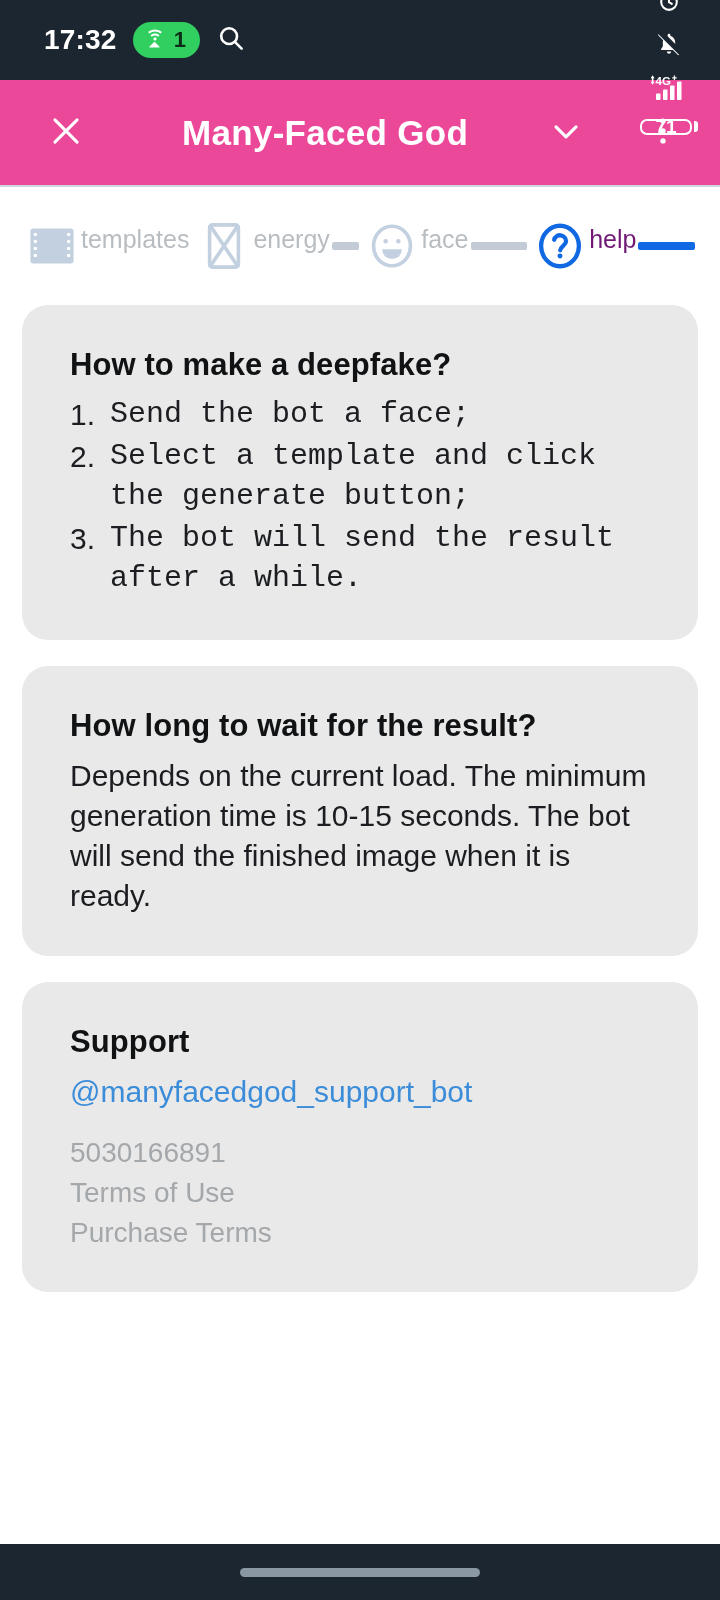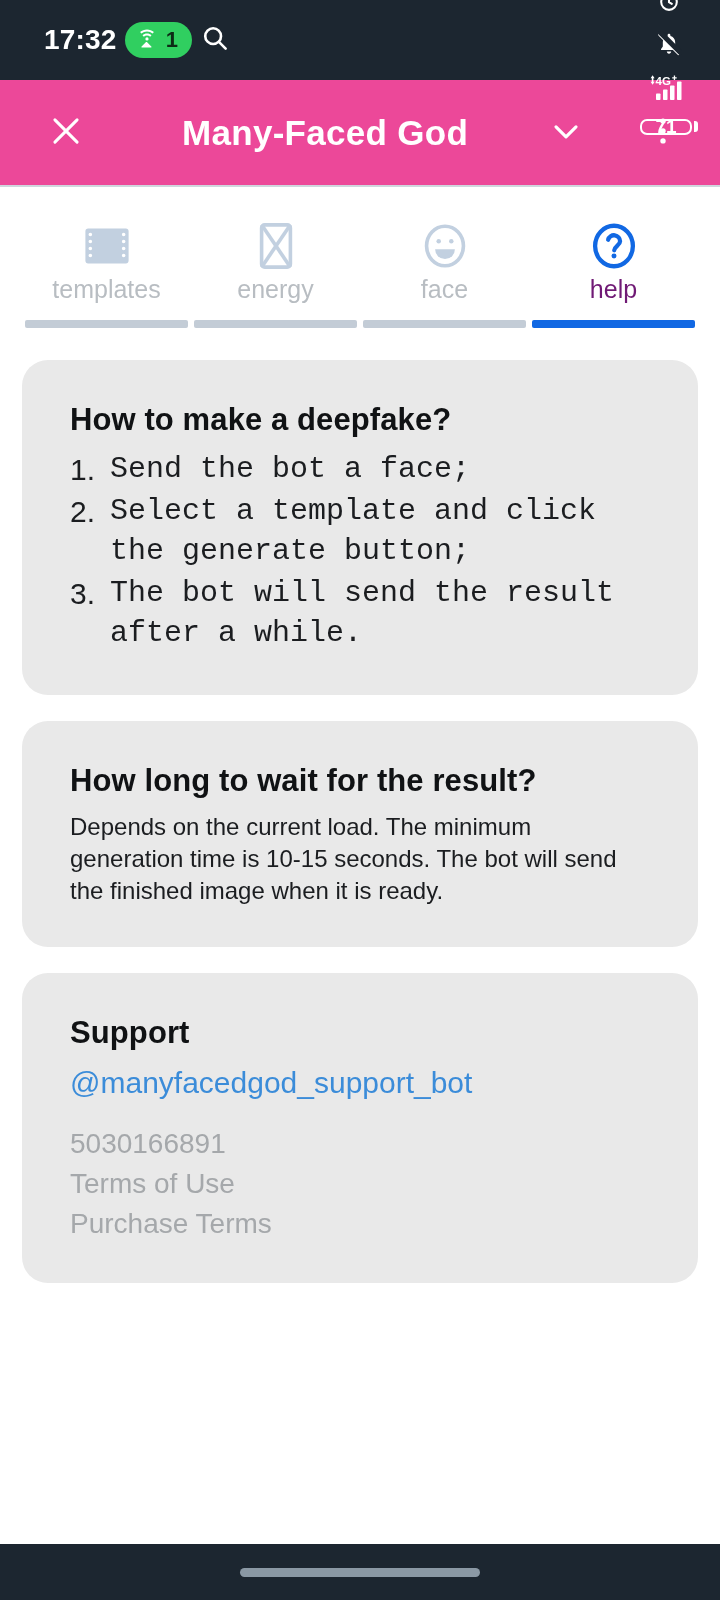--- a/index.html
+++ b/index.html
@@ -10,21 +10,21 @@
     overflow:hidden;
   }
   body { position:relative; }
 
   
   .statusbar{
     height:80px; background:#1c2630;
     display:flex; align-items:center; justify-content:space-between;
     padding:0 22px 0 44px;
   }
-  .sb-left{ display:flex; align-items:center; gap:8px; }
+  .sb-left{ display:flex; align-items:center; gap:16px; }
   .sb-clock{ color:#ffffff; font-size:28px; font-weight:700; letter-spacing:.2px; }
   .hotspot-pill{
     display:flex; align-items:center; gap:7px;
     background:#30cf60; border-radius:22px;
     padding:5px 14px 5px 10px; height:36px;
   }
   .hotspot-count{ color:#0d2b16; font-size:22px; font-weight:700; }
   .sb-right{ display:flex; align-items:center; gap:13px;flex-direction:column; }
   .battery{
     display:flex; align-items:center;
@@ -57,21 +57,21 @@
     flex:0 0 auto;
   }
   .hairline{ height:2px; background:#cfd6dd; }
 
   
   .tabs{
     display:flex; background:#ffffff;
     padding:18px 22px 0 22px;
   }
   .tab{
-    flex:1; display:flex; flex-direction:column;
+    flex:1; display:flex; flex-direction:row;
     align-items:center; gap:2px;
     padding-top:14px;
   }
   .tab-icon{ height:54px; display:flex; align-items:center; justify-content:center; }
   .tab-label{
     font-size:25px; color:#b8bdc2; padding-bottom:14px;
   }
   .tab.active .tab-label{ color:#701a75; }
   .tab-underline{
     height:8px; width:100%; background:#c3ccd6; border-radius:2px;
@@ -96,21 +96,21 @@
     margin-bottom:12px; letter-spacing:.1px;
   }
   .steps{ list-style:none; }
   .steps li{
     font-size:30px; color:#1b1d20; line-height:1.33;
     display:flex; margin-bottom:2px;
   }
   .step-num{ width:40px; flex:0 0 40px; }
   .step-text{ flex:1;font-family:Liberation Mono, monospace; }
   .card p{
-    font-size:24px; color:#1b1d20; line-height:1.33;
+    font-size:30px; color:#1b1d20; line-height:1.33;
   }
   .support-link{
     display:block; font-size:30px; color:#3b8cd9;
     text-decoration:none; margin-bottom:22px; line-height:1.3;
   }
   .meta{
     font-size:28px; color:#a5a8ab; line-height:1.42;
   }
   .meta a{ color:#a5a8ab; text-decoration:none; display:block; }
 

